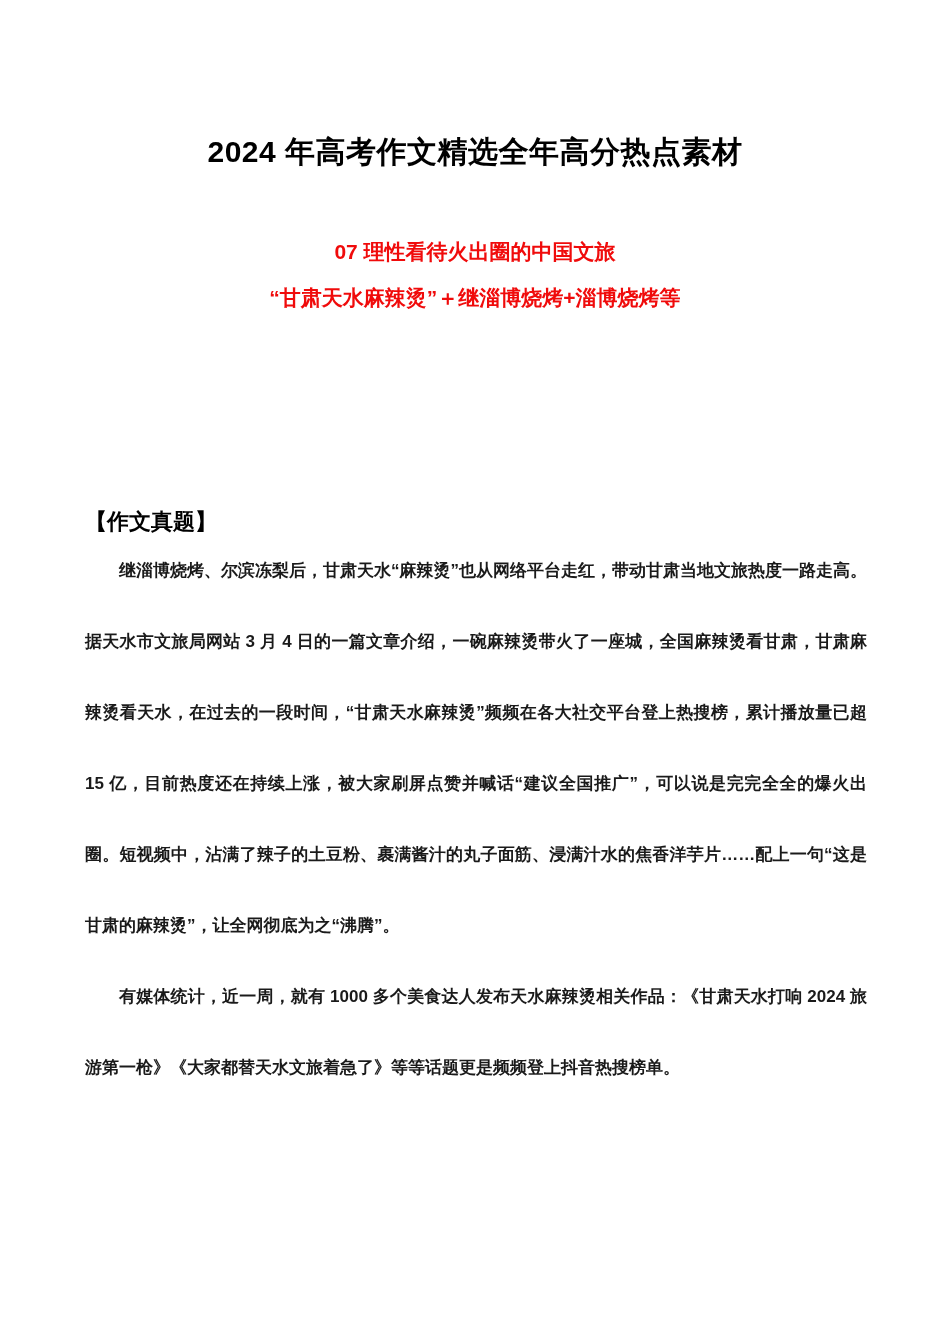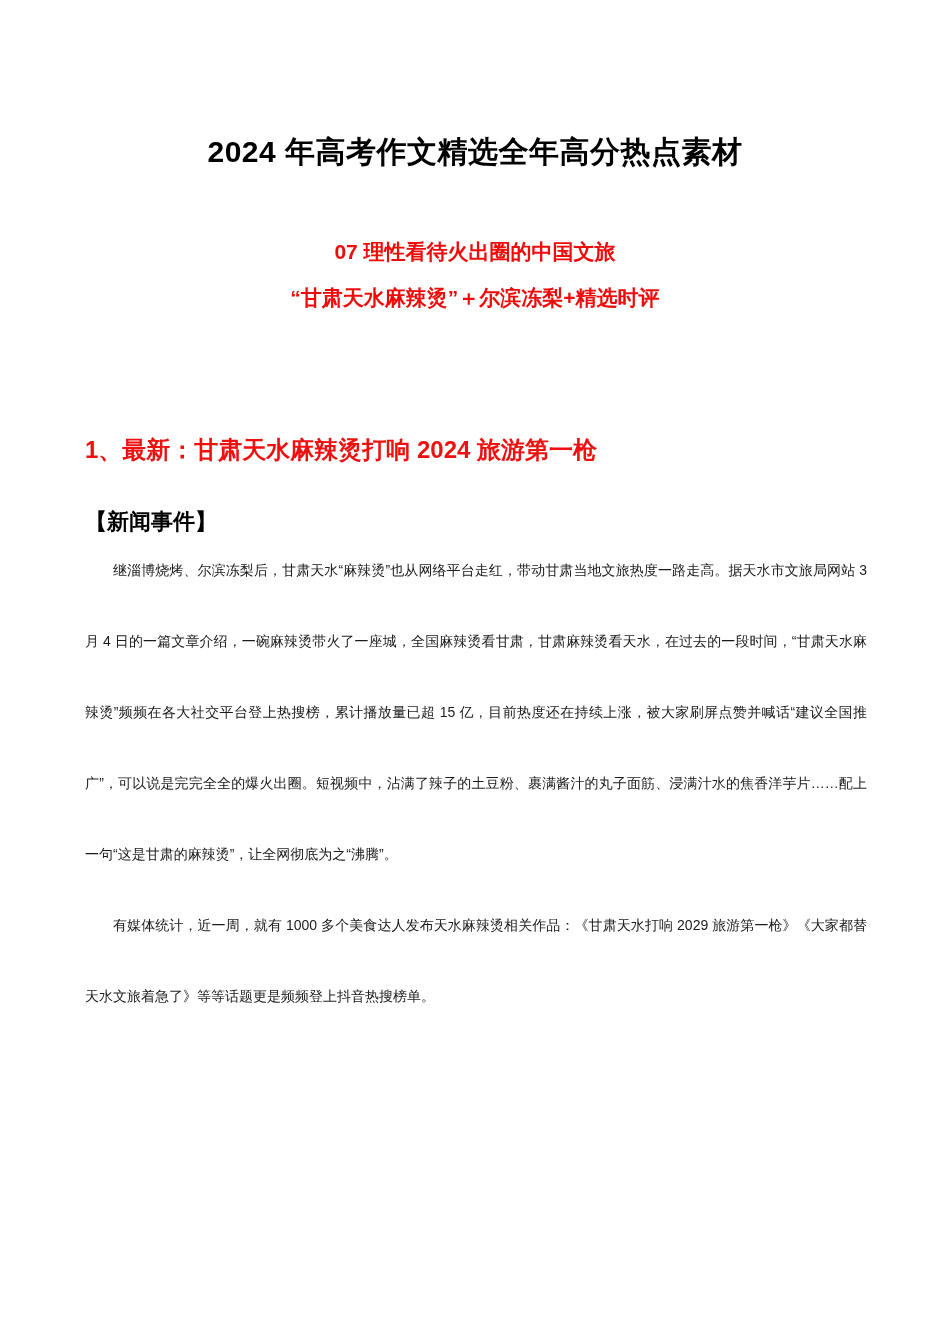--- a/index.html
+++ b/index.html
@@ -99,47 +99,46 @@
   }
 
   
   .body-block {
     position: absolute;
     top: 535px;
     left: 85px;
     width: 782px;
   }
   .para {
-    font-size: 14px;
+    font-size: 17px;
     line-height: 71px;
     color: #1a1a1a;
     text-align: justify;
     text-justify: inter-ideograph;
     text-indent: 2em;
     margin: 0;
-    font-weight: normal;
+    font-weight: bold;
   }
   .para + .para {
     margin-top: 0;
   }
 </style>
 </head>
 <body>
 
 <div class="page">
 
   <h1 class="title-main">2024 年高考作文精选全年高分热点素材</h1>
 
   <h2 class="subtitle-red-1">07 理性看待火出圈的中国文旅</h2>
 
-  <h2 class="subtitle-red-2">“甘肃天水麻辣烫”＋尔滨冻梨+精选时评</h2>
+  <h2 class="subtitle-red-2">“甘肃天水麻辣烫”＋继淄博烧烤+淄博烧烤等</h2>
 
 
-  <h3 class="heading-red">1、最新：甘肃天水麻辣烫打响 2024 旅游第一枪</h3>
 
-  <h4 class="heading-black">【新闻事件】</h4>
+  <h4 class="heading-black">【作文真题】</h4>
 
   <div class="body-block">
     <p class="para">继淄博烧烤、尔滨冻梨后，甘肃天水“麻辣烫”也从网络平台走红，带动甘肃当地文旅热度一路走高。据天水市文旅局网站 3 月 4 日的一篇文章介绍，一碗麻辣烫带火了一座城，全国麻辣烫看甘肃，甘肃麻辣烫看天水，在过去的一段时间，“甘肃天水麻辣烫”频频在各大社交平台登上热搜榜，累计播放量已超 15 亿，目前热度还在持续上涨，被大家刷屏点赞并喊话“建议全国推广”，可以说是完完全全的爆火出圈。短视频中，沾满了辣子的土豆粉、裹满酱汁的丸子面筋、浸满汁水的焦香洋芋片……配上一句“这是甘肃的麻辣烫”，让全网彻底为之“沸腾”。</p>
-    <p class="para">有媒体统计，近一周，就有 1000 多个美食达人发布天水麻辣烫相关作品：《甘肃天水打响 2029 旅游第一枪》《大家都替天水文旅着急了》等等话题更是频频登上抖音热搜榜单。</p>
+    <p class="para">有媒体统计，近一周，就有 1000 多个美食达人发布天水麻辣烫相关作品：《甘肃天水打响 2024 旅游第一枪》《大家都替天水文旅着急了》等等话题更是频频登上抖音热搜榜单。</p>
   </div>
 
 </div>
 
 </body></html>

